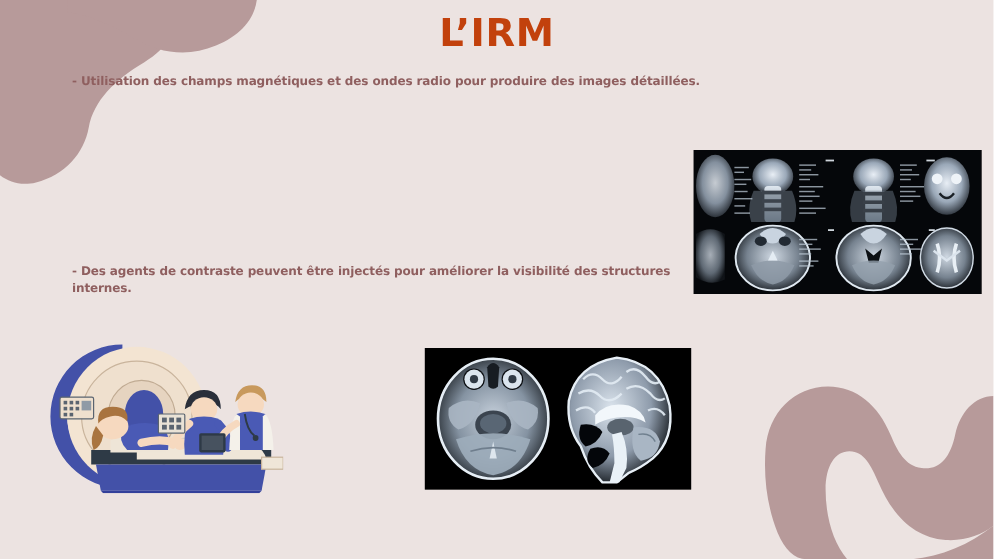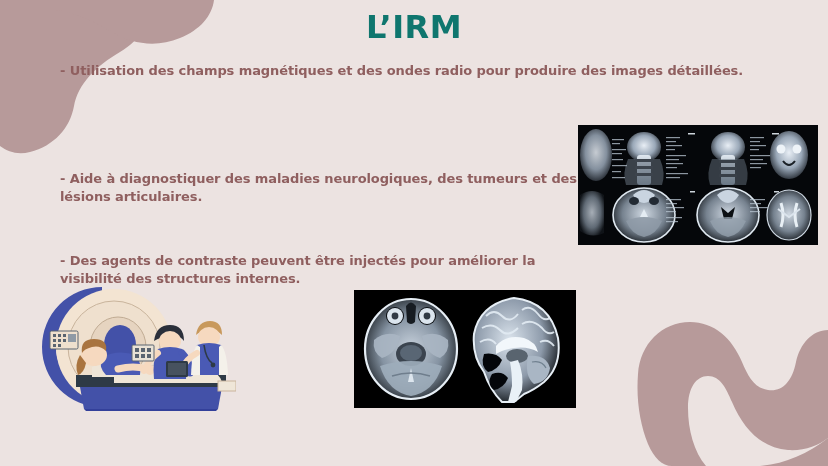--- a/index.html
+++ b/index.html
@@ -28,38 +28,38 @@
   
   #title {
     position: absolute;
     left: 0;
     top: 8px;
     width: 828px;
     text-align: center;
     font-size: 32px;
     font-weight: bold;
     letter-spacing: 0.5px;
-    color: #0f766e;
+    color: #c2410c;
     font-family: "DejaVu Sans", sans-serif;
   }
 
   
   .bullet {
     position: absolute;
     color: #8f5f5f;
     font-weight: bold;
     font-family: "DejaVu Sans", sans-serif;
-    font-size: 13px;
+    font-size: 10px;
     line-height: 1.42;
     letter-spacing: -0.1px;
   }
   #bullet-1 { left: 60px; top: 62px;  width: 768px; }
   #bullet-2 { left: 60px; top: 119px; width: 520px; }
   #bullet-3 { left: 60px; top: 170px; width: 520px; }
-  #bullet-4 { left: 60px; top: 220px; width: 520px; margin-top: 32px; }
+  #bullet-4 { left: 60px; top: 220px; width: 520px; }
 
   
   .photo {
     position: absolute;
     background: #000;
     overflow: hidden;
   }
   #mri-grid-image { left: 578px; top: 125px; width: 240px; height: 120px; }
   #mri-brain-image { left: 354px; top: 290px; width: 222px; height: 118px; }
   #mri-machine-illustration { left: 14px; top: 283px; width: 222px; height: 128px; }
@@ -84,21 +84,20 @@
          C654,458 662,466 672,466 L706,466
          C694,452 688,430 688,408 C688,388 696,376 708,376
          C720,376 726,388 732,402 C744,430 762,448 788,450
          C804,451 818,446 828,438 Z"></path>
     <path fill="#b79a9a" d="M760,466 C784,464 808,454 828,438 L828,466 Z"></path>
   </svg>
 
   <div id="title">L’IRM</div>
 
   <div class="bullet" id="bullet-1"> - Utilisation des champs magnétiques et des ondes radio pour produire des images détaillées.</div>
-  <div class="bullet" id="bullet-3"> - Aide à diagnostiquer des maladies neurologiques, des tumeurs et des lésions articulaires.</div>
   <div class="bullet" id="bullet-4"> -  Des agents de contraste peuvent être injectés pour améliorer la visibilité des structures internes.</div>
 
   <div class="photo" id="mri-grid-image">
     <svg width="240" height="120" viewBox="0 0 240 120">
       <defs>
         <radialGradient id="bone" cx="50%" cy="45%" r="60%">
           <stop offset="0%" stop-color="#e8eef5"></stop>
           <stop offset="55%" stop-color="#9aa8b8"></stop>
           <stop offset="100%" stop-color="#1c2128"></stop>
         </radialGradient>

